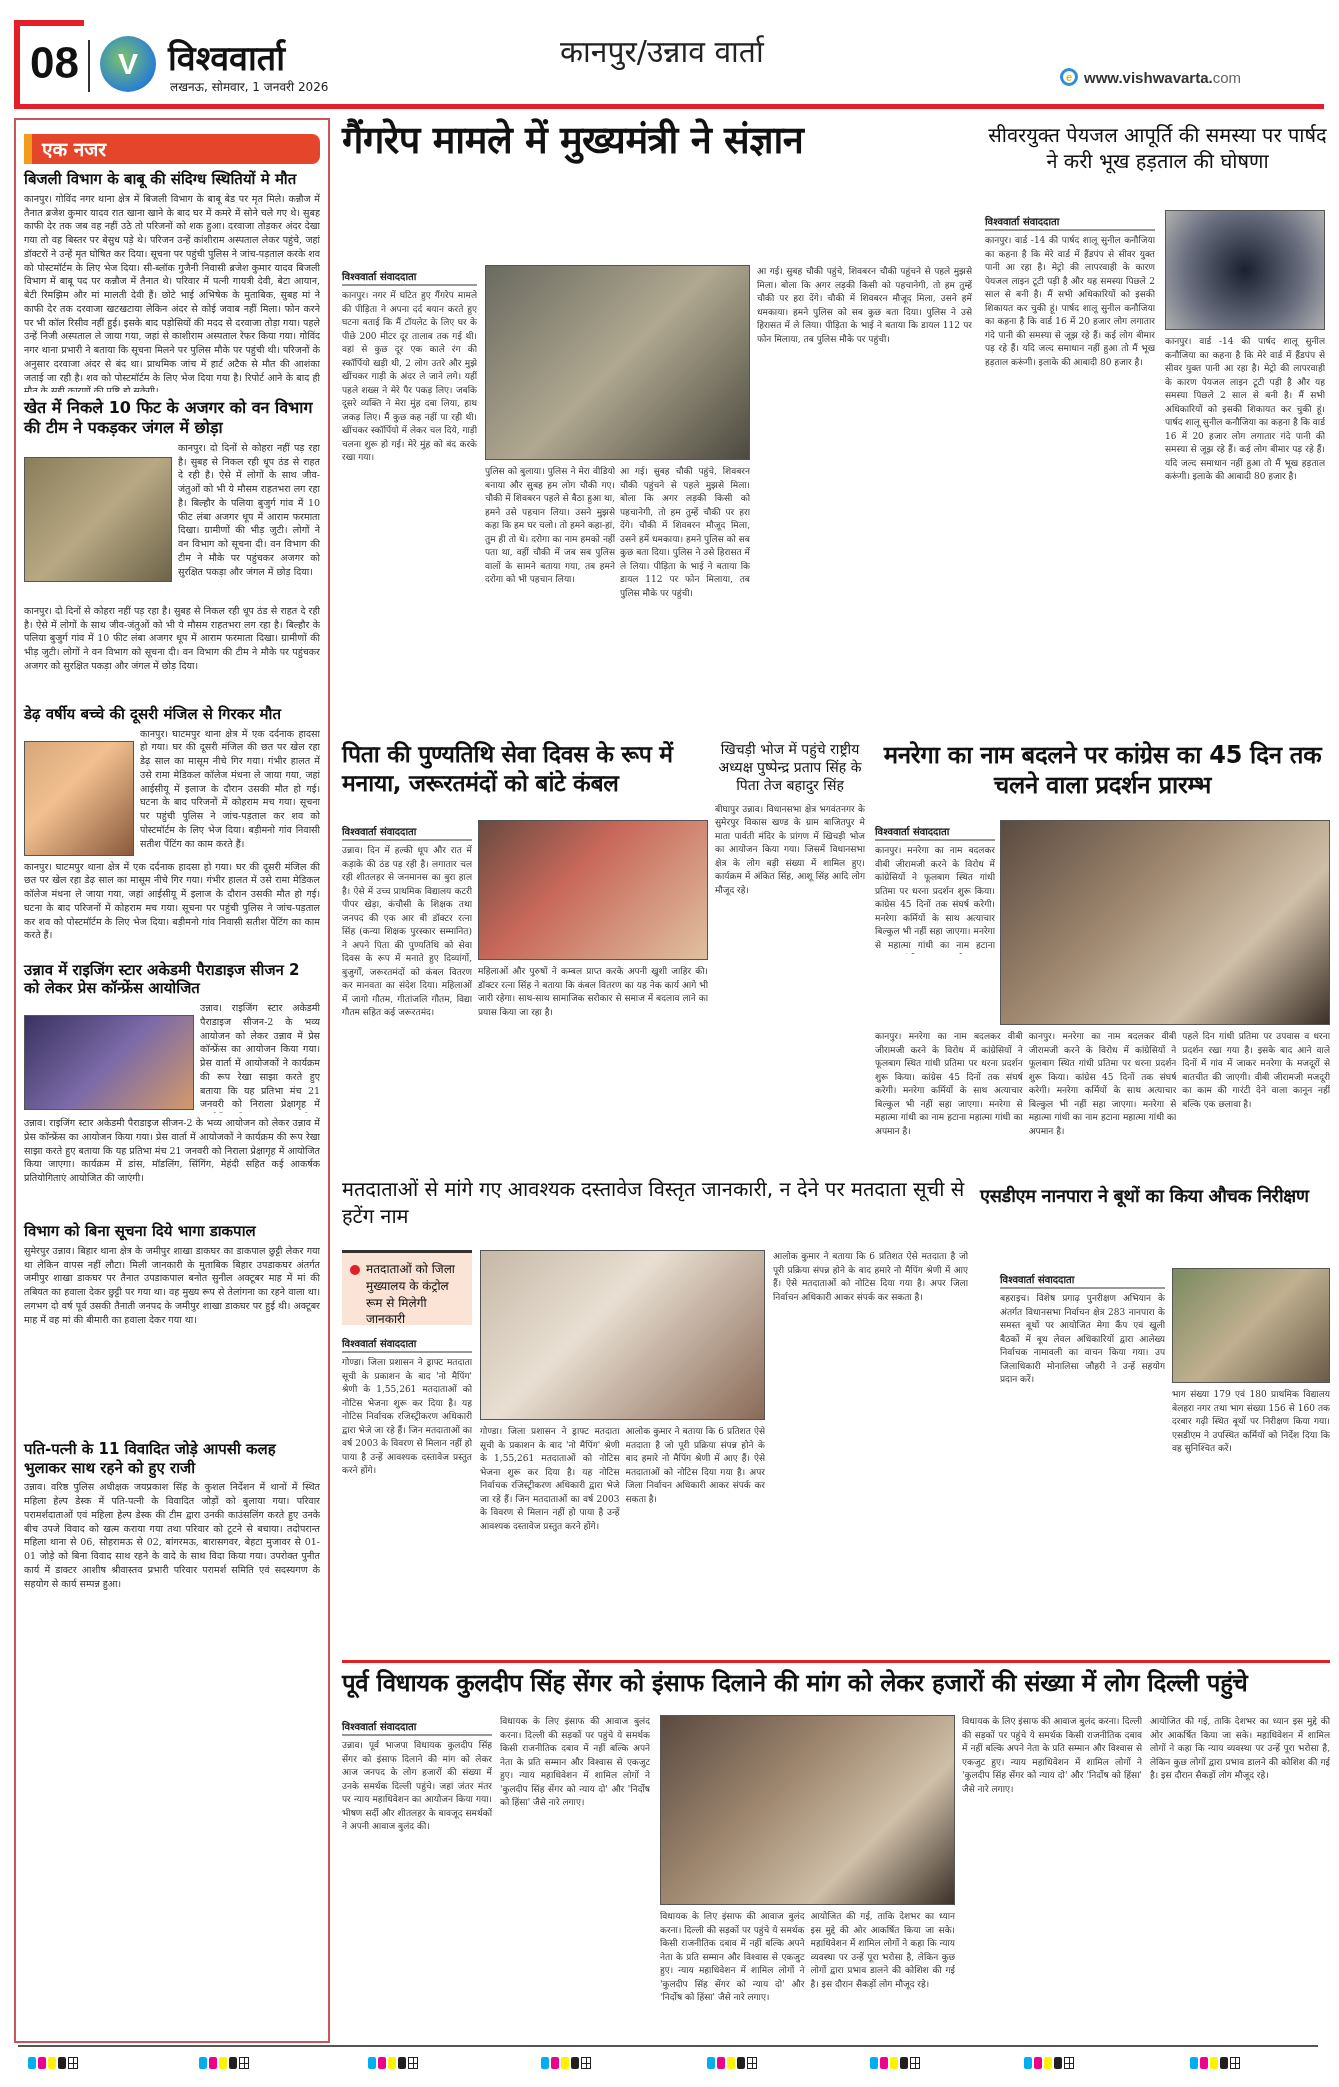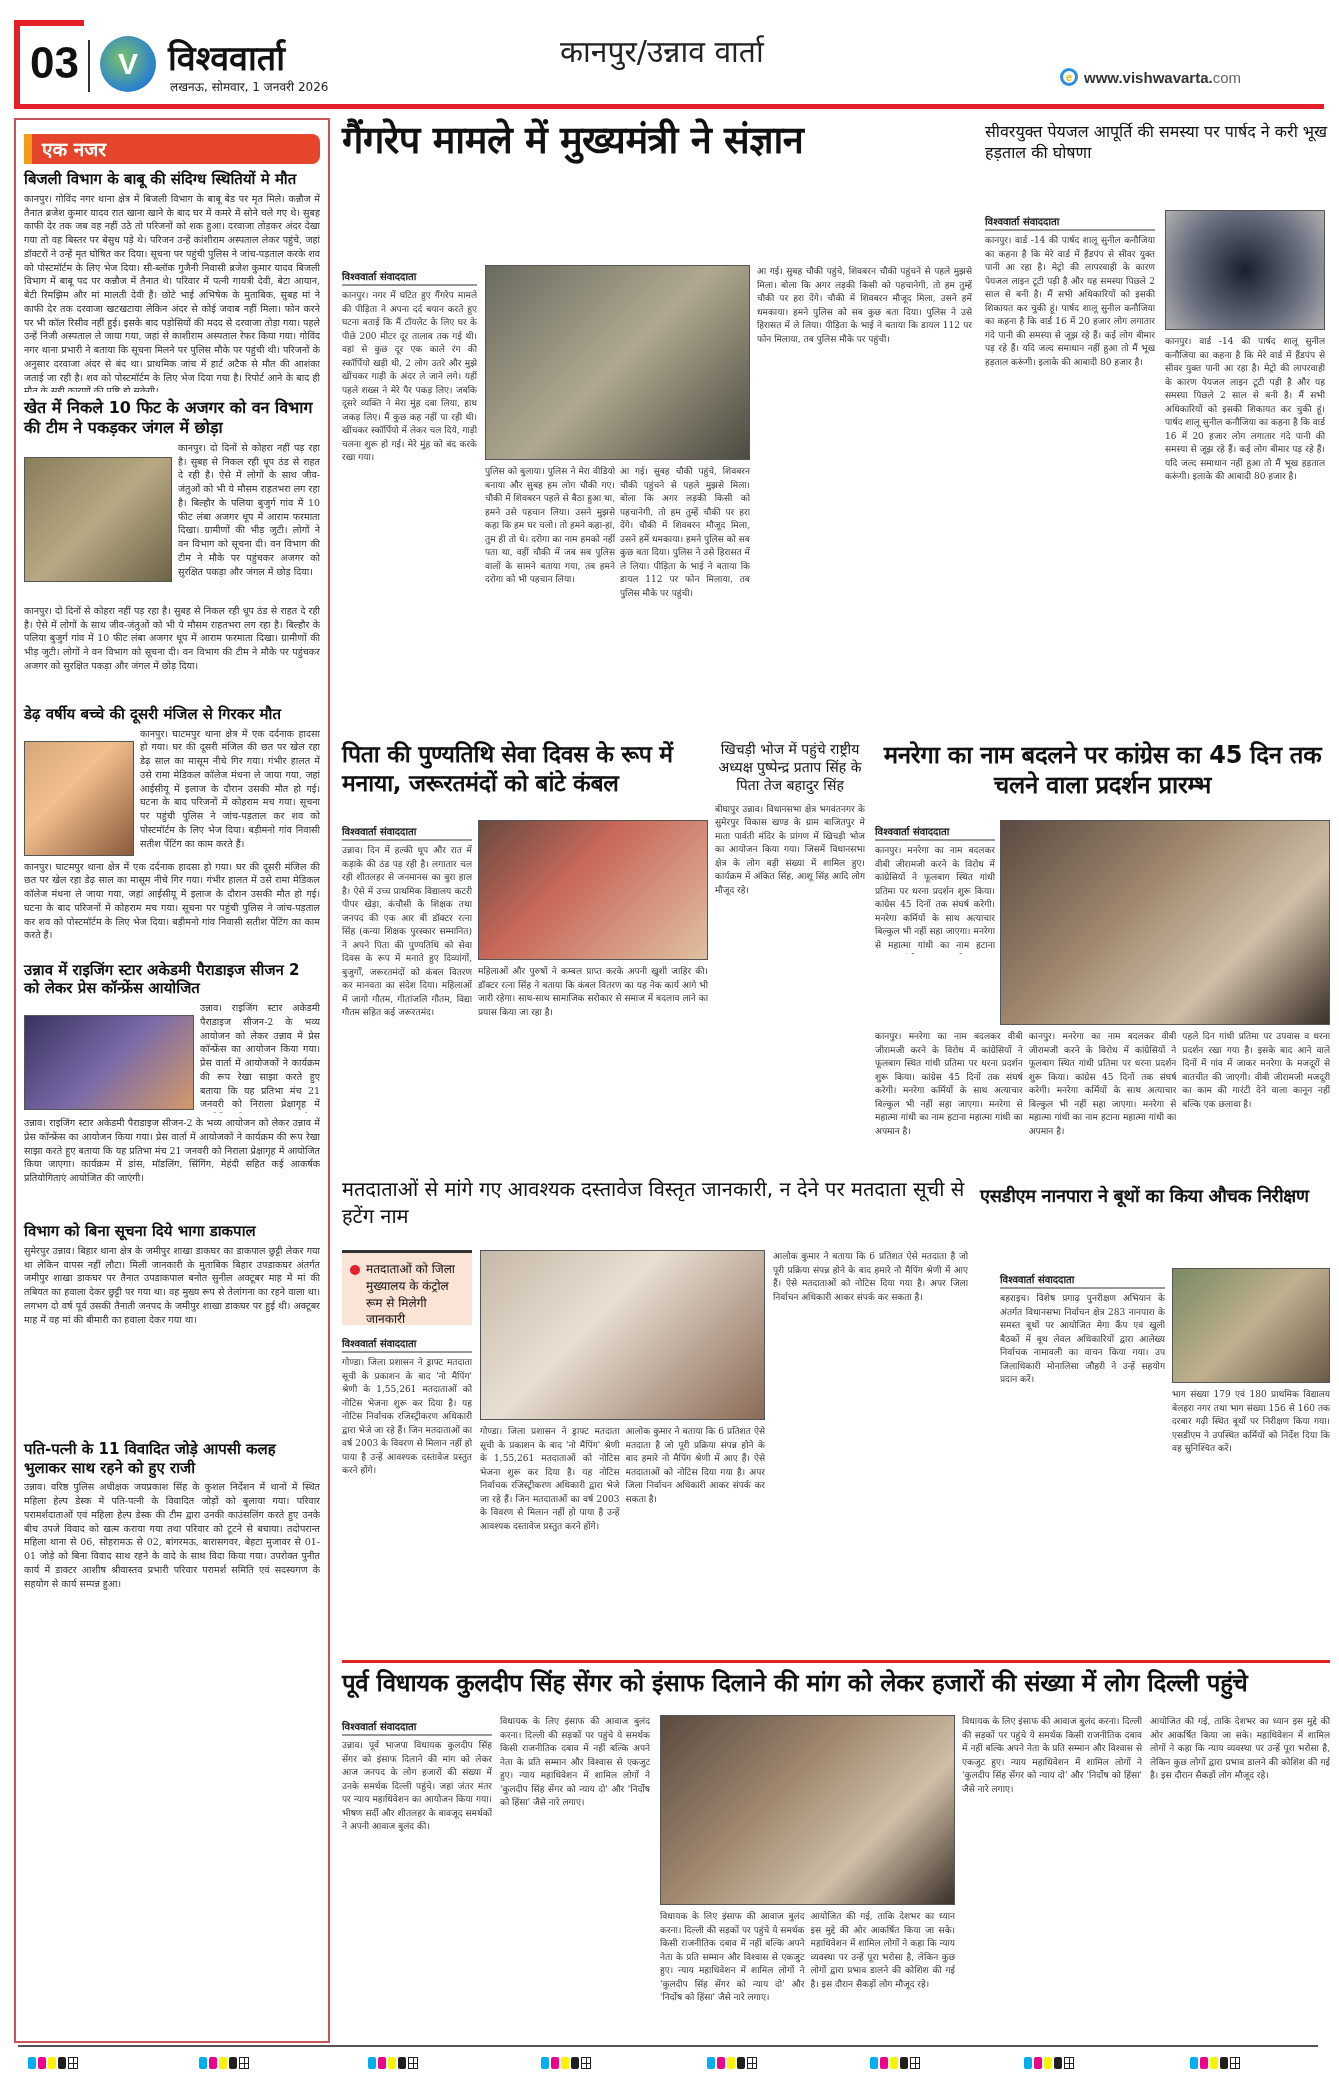--- a/index.html
+++ b/index.html
@@ -45,21 +45,21 @@
 .sw{width:8px;height:12px;border-radius:2px}
 .reg{width:10px;height:12px;border:1px solid #222;position:relative}
 .reg:before{content:"";position:absolute;left:4px;top:0;width:1px;height:10px;background:#222}
 .reg:after{content:"";position:absolute;left:0;top:5px;width:8px;height:1px;background:#222}
 </style>
 </head>
 <body>
 
 <div class="abs masthead">
   <div class="abs page-box"></div>
-  <div class="abs page-num">03</div>
+  <div class="abs page-num">08</div>
   <div class="abs vbar"></div>
   <div class="abs logo">
       <span>V</span>
     </div>
   <div class="abs brand">विश्ववार्ता</div>
   <div class="abs dateline">लखनऊ, सोमवार, 1 जनवरी 2026</div>
   <div class="abs section-title">कानपुर/उन्नाव वार्ता</div>
   <div class="abs web">
     <span class="ie">e</span>
     <span><span>www.vishwavarta.</span><span class="com">com</span></span>
@@ -125,21 +125,21 @@
   <div class="col" style="height:245px">पुलिस को बुलाया। पुलिस ने मेरा वीडियो बनाया और सुबह हम लोग चौकी गए। चौकी में शिवबरन पहले से बैठा हुआ था, हमने उसे पहचान लिया। उसने मुझसे कहा कि हम घर चलो। तो हमने कहा-हां, तुम ही तो थे। दरोगा का नाम हमको नहीं पता था, वहीं चौकी में जब सब पुलिस वालों के सामने बताया गया, तब हमने दरोगा को भी पहचान लिया।</div>
 </div>
 <div class="abs" style="left:620px;top:465px;width:130px">
   <div class="col" style="height:245px">आ गई। सुबह चौकी पहुंचे, शिवबरन चौकी पहुंचने से पहले मुझसे मिला। बोला कि अगर लड़की किसी को पहचानेगी, तो हम तुम्हें चौकी पर हरा देंगे। चौकी में शिवबरन मौजूद मिला, उसने हमें धमकाया। हमने पुलिस को सब कुछ बता दिया। पुलिस ने उसे हिरासत में ले लिया। पीड़िता के भाई ने बताया कि डायल 112 पर फोन मिलाया, तब पुलिस मौके पर पहुंची।</div>
 </div>
 <div class="abs" style="left:757px;top:265px;width:215px">
   <div class="col" style="height:445px">आ गई। सुबह चौकी पहुंचे, शिवबरन चौकी पहुंचने से पहले मुझसे मिला। बोला कि अगर लड़की किसी को पहचानेगी, तो हम तुम्हें चौकी पर हरा देंगे। चौकी में शिवबरन मौजूद मिला, उसने हमें धमकाया। हमने पुलिस को सब कुछ बता दिया। पुलिस ने उसे हिरासत में ले लिया। पीड़िता के भाई ने बताया कि डायल 112 पर फोन मिलाया, तब पुलिस मौके पर पहुंची।</div>
 </div>
 
 <div class="abs" style="left:985px;top:122px;width:345px">
-  <div class="hl-sm" style="font-size:16px;">सीवरयुक्त पेयजल आपूर्ति की समस्या पर पार्षद ने करी भूख हड़ताल की घोषणा</div>
+  <div class="hl-sm" style="font-size:20px;text-align:center">सीवरयुक्त पेयजल आपूर्ति की समस्या पर पार्षद ने करी भूख हड़ताल की घोषणा</div>
 </div>
 <div class="abs" style="left:985px;top:210px;width:170px">
   <div class="byline">विश्ववार्ता संवाददाता</div>
   <div class="col" style="height:490px">कानपुर। वार्ड -14 की पार्षद शालू सुनील कनौजिया का कहना है कि मेरे वार्ड में हैंडपंप से सीवर युक्त पानी आ रहा है। मेट्रो की लापरवाही के कारण पेयजल लाइन टूटी पड़ी है और यह समस्या पिछले 2 साल से बनी है। मैं सभी अधिकारियों को इसकी शिकायत कर चुकी हूं। पार्षद शालू सुनील कनौजिया का कहना है कि वार्ड 16 में 20 हजार लोग लगातार गंदे पानी की समस्या से जूझ रहे हैं। कई लोग बीमार पड़ रहे हैं। यदि जल्द समाधान नहीं हुआ तो मैं भूख हड़ताल करूंगी। इलाके की आबादी 80 हजार है।</div>
 </div>
 <div class="abs photo sewer" style="left:1165px;top:210px;width:160px;height:120px"></div>
 <div class="abs" style="left:1165px;top:335px;width:160px">
   <div class="col" style="height:365px">कानपुर। वार्ड -14 की पार्षद शालू सुनील कनौजिया का कहना है कि मेरे वार्ड में हैंडपंप से सीवर युक्त पानी आ रहा है। मेट्रो की लापरवाही के कारण पेयजल लाइन टूटी पड़ी है और यह समस्या पिछले 2 साल से बनी है। मैं सभी अधिकारियों को इसकी शिकायत कर चुकी हूं। पार्षद शालू सुनील कनौजिया का कहना है कि वार्ड 16 में 20 हजार लोग लगातार गंदे पानी की समस्या से जूझ रहे हैं। कई लोग बीमार पड़ रहे हैं। यदि जल्द समाधान नहीं हुआ तो मैं भूख हड़ताल करूंगी। इलाके की आबादी 80 हजार है।</div>
 </div>
 

